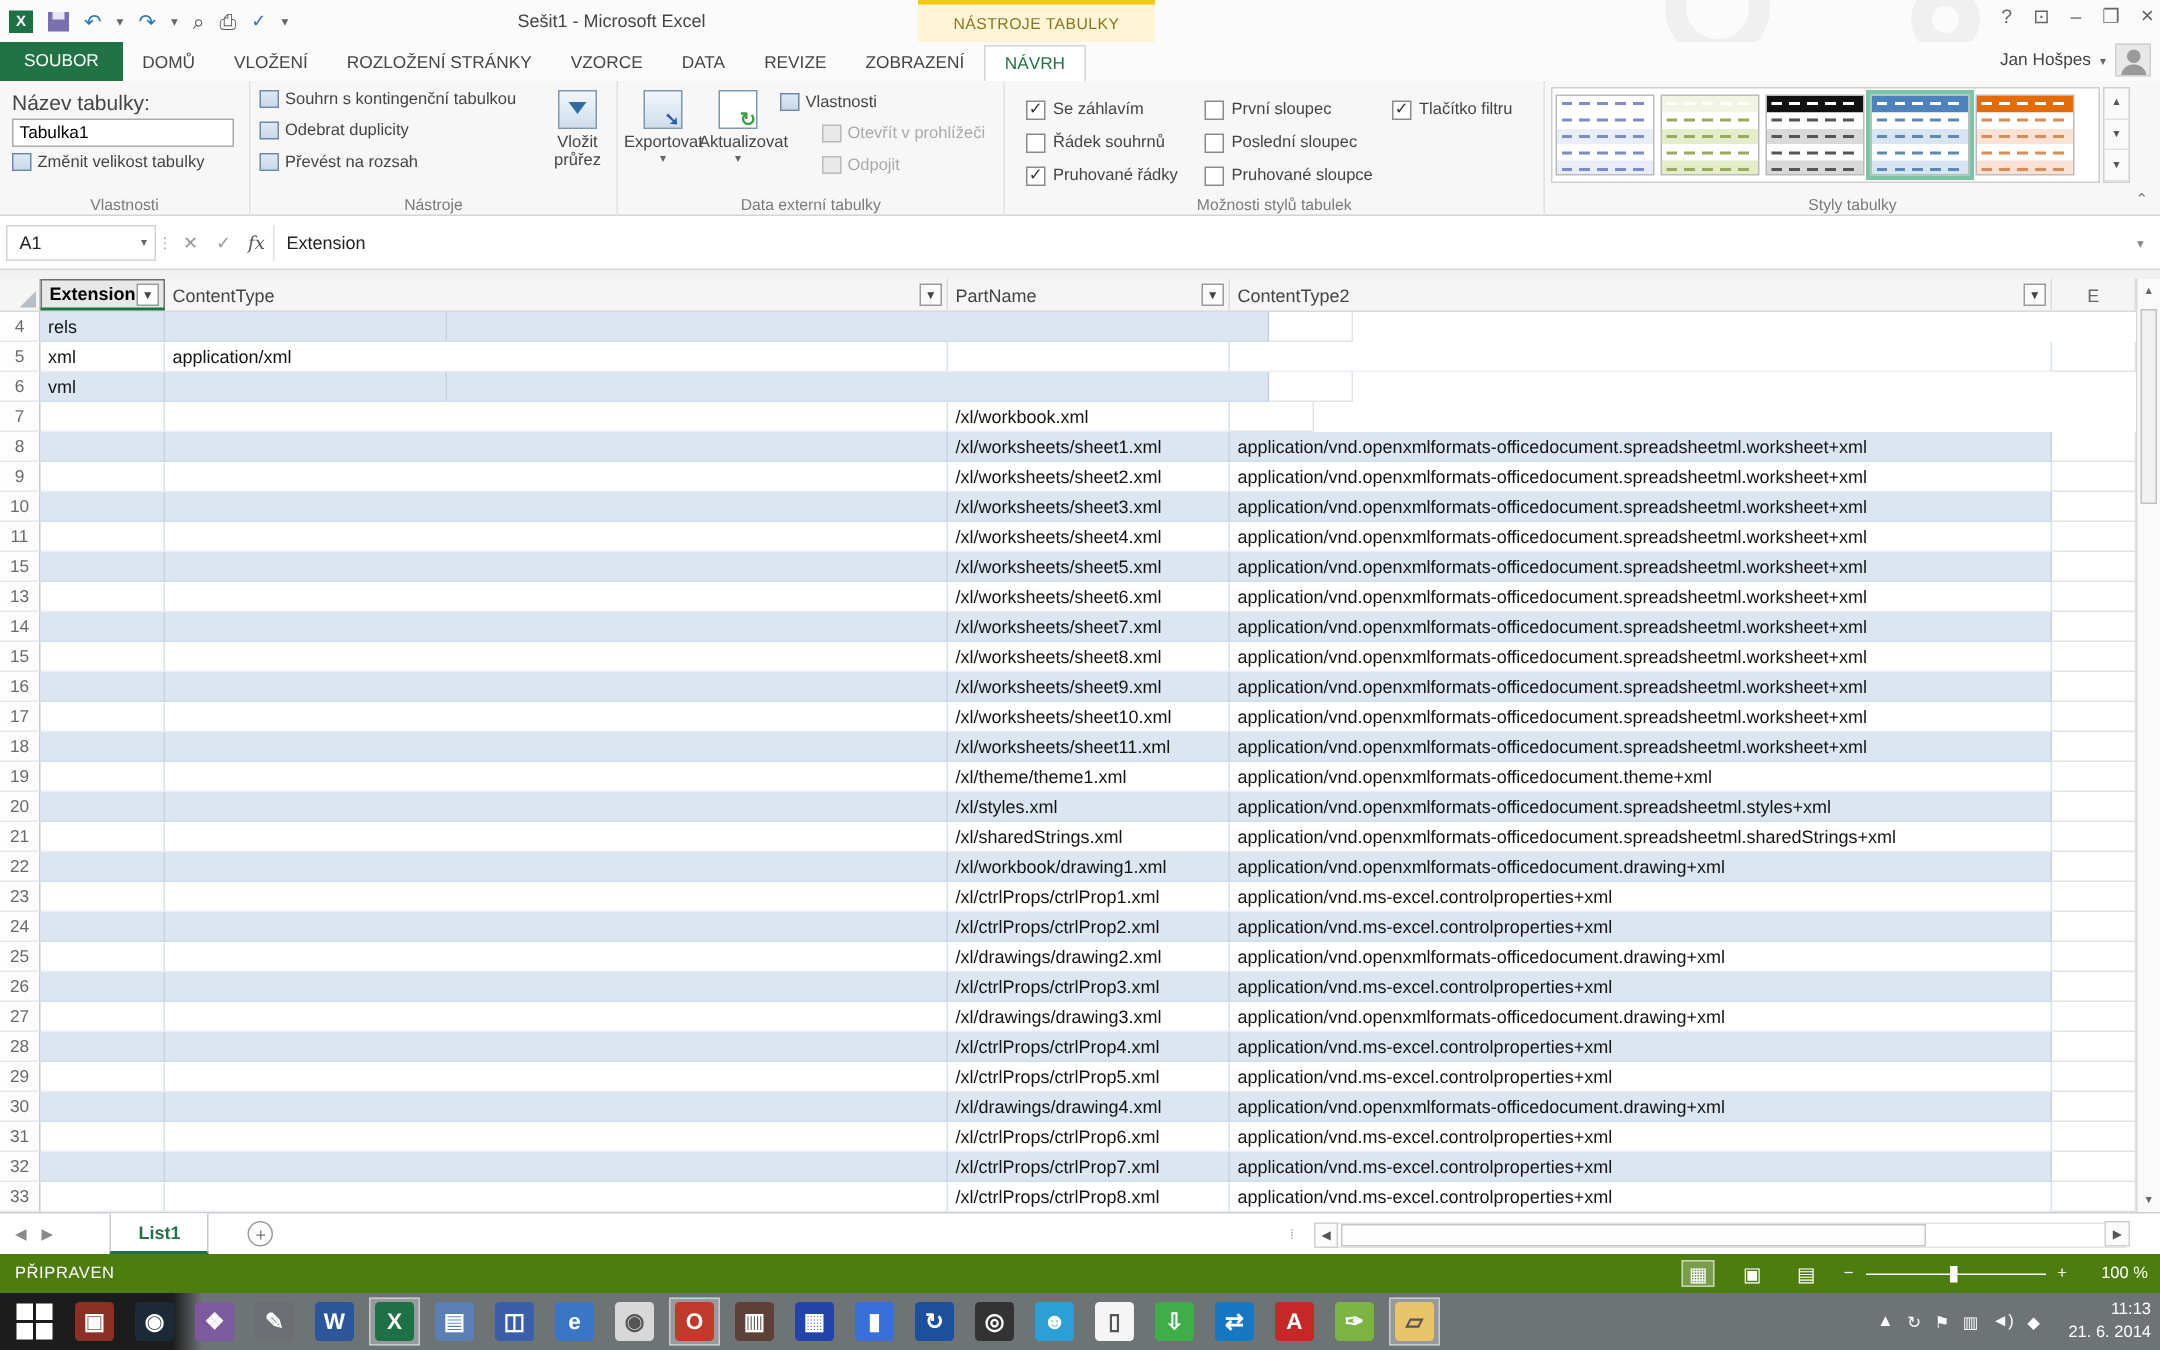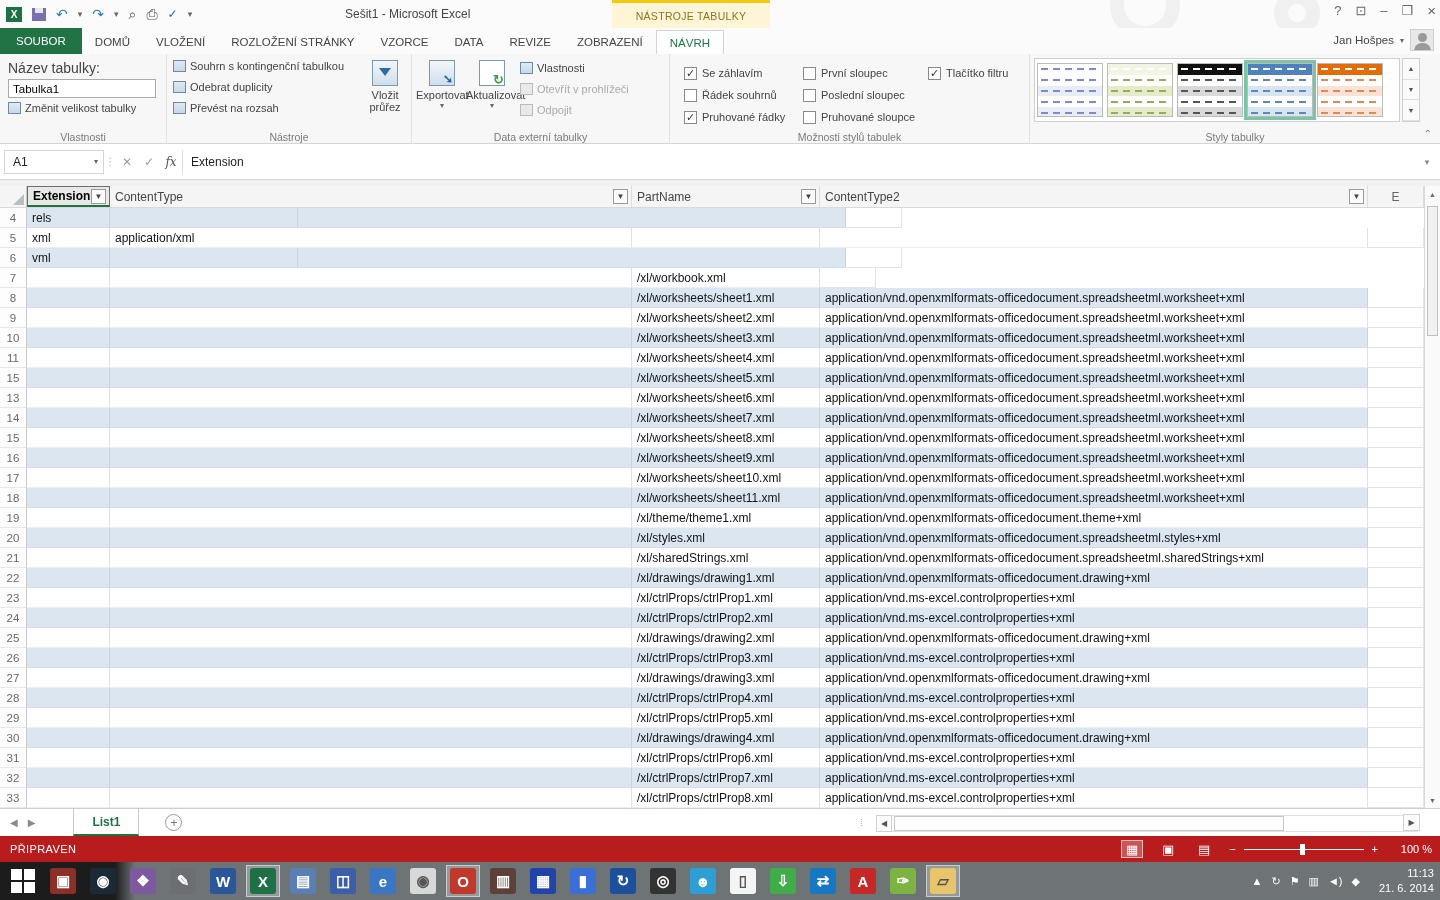--- a/index.html
+++ b/index.html
@@ -41,21 +41,21 @@
   .rgroup { position:absolute; top:0; height:90px; border-right:1px solid #e2e2e2; }
   .rgroup-label { position:absolute; bottom:1px; left:0; right:0; text-align:center;
     font-size:10.5px; color:#7a7a7a; }
   .small-label { font-size:14px; color:#444; }
   #g-props { left:0; width:167px; padding:6px 8px; }
   #tablename-input { width:148px; height:19px; border:1px solid #ababab; background:#fff;
     font-size:11.5px; padding:0 4px; margin:3px 0 4px; font-family:"Liberation Sans",sans-serif;}
   .mini-icon { display:inline-block; width:13px; height:12px; border:1px solid #6a8aa8;
     background:linear-gradient(#dfe9f3,#c8d8ea); vertical-align:-2px; margin-right:4px; }
   .sbtn { display:flex; align-items:flex-start; height:21px; font-size:11px; color:#444; white-space:nowrap; }
-  .sbtn.disabled { color:#aaa; }
+  .sbtn.disabled { color:#aaa;margin-left:28px; }
   .sbtn.disabled .mini-icon { border-color:#bbb; background:#e9e9e9; }
   #g-tools { left:167px; width:245px; }
   #tools-stack { position:absolute; left:6px; top:6px; }
   .bigbtn { position:absolute; top:4px; width:52px; text-align:center; font-size:11px; color:#444; }
   .bigbtn .bicon { width:26px; height:26px; margin:2px auto 3px; border:1px solid #7d97ad;
     background:linear-gradient(#f2f7fb,#cfdeec); position:relative; }
   .bicon .funnel { position:absolute; left:6px; top:7px; width:0; height:0;
     border-left:6px solid transparent; border-right:6px solid transparent; border-top:8px solid #2e6da4; }
   .bicon .arrow { position:absolute; right:1px; bottom:0px; color:#2b5fa8; font-size:12px; font-weight:bold; line-height:1;}
   .bicon .sync { position:absolute; right:0px; bottom:-1px; color:#3f9c46; font-size:13px; font-weight:bold; line-height:1;}
@@ -134,21 +134,21 @@
   #hsplit { position:absolute; left:860px; color:#999; font-size:9px; letter-spacing:0; }
   #hscroll { position:absolute; left:876px; right:22px; top:5px; height:18px; display:flex; align-items:center; }
   #hscroll .harr { width:16px; height:17px; border:1px solid #d0d0d0; background:#fbfbfb; font-size:8px;
     color:#555; display:flex; align-items:center; justify-content:center; }
   #hscroll .htrack { flex:1; height:17px; border-top:1px solid #e2e2e2; border-bottom:1px solid #e2e2e2; position:relative; }
   #hscroll .hthumb { position:absolute; left:2px; top:0; width:390px; height:15px; background:#fdfdfd; border:1px solid #c6c6c6; }
   #hsc-right { position:absolute; right:20px; top:5px; width:17px; height:17px; border:1px solid #d0d0d0;
     background:#fbfbfb; font-size:8px; color:#555; display:flex; align-items:center; justify-content:center; }
 
   
-  #statusbar { height:26px; background:#b91c1c; color:#fff; display:flex; align-items:center;
+  #statusbar { height:26px; background:#4d7c0f; color:#fff; display:flex; align-items:center;
     font-size:11px; position:relative; }
   #status-left { padding-left:10px; letter-spacing:.4px; }
   #status-right { position:absolute; right:8px; display:flex; align-items:center; gap:14px; }
   .view-btn { width:22px; height:18px; display:flex; align-items:center; justify-content:center;
     color:#fff; font-size:13px; }
   .view-btn.active { background:rgba(255,255,255,.25); border:1px solid rgba(255,255,255,.6); }
   #zoom-slider { display:flex; align-items:center; gap:8px; }
   #zs-track { width:120px; height:1px; background:#fff; position:relative; }
   #zs-thumb { position:absolute; left:56px; top:-5px; width:5px; height:11px; background:#fff; }
   #zoom-pct { width:40px; text-align:right; }
@@ -535,21 +535,21 @@
         <div class="gcell c1"></div>
         <div class="gcell c2"></div>
         <div class="gcell c3">/xl/sharedStrings.xml</div>
         <div class="gcell c4">application/vnd.openxmlformats-officedocument.spreadsheetml.sharedStrings+xml</div>
         <div class="gcell ecell c5"></div>
       </div>
       <div class="grow">
         <div class="gcell rowno c0">22</div>
         <div class="gcell c1 band"></div>
         <div class="gcell c2 band"></div>
-        <div class="gcell c3 band">/xl/drawings/drawing1.xml</div>
+        <div class="gcell c3 band">/xl/workbook/drawing1.xml</div>
         <div class="gcell c4 band">application/vnd.openxmlformats-officedocument.drawing+xml</div>
         <div class="gcell ecell c5"></div>
       </div>
       <div class="grow">
         <div class="gcell rowno c0">23</div>
         <div class="gcell c1"></div>
         <div class="gcell c2"></div>
         <div class="gcell c3">/xl/ctrlProps/ctrlProp1.xml</div>
         <div class="gcell c4">application/vnd.ms-excel.controlproperties+xml</div>
         <div class="gcell ecell c5"></div>

